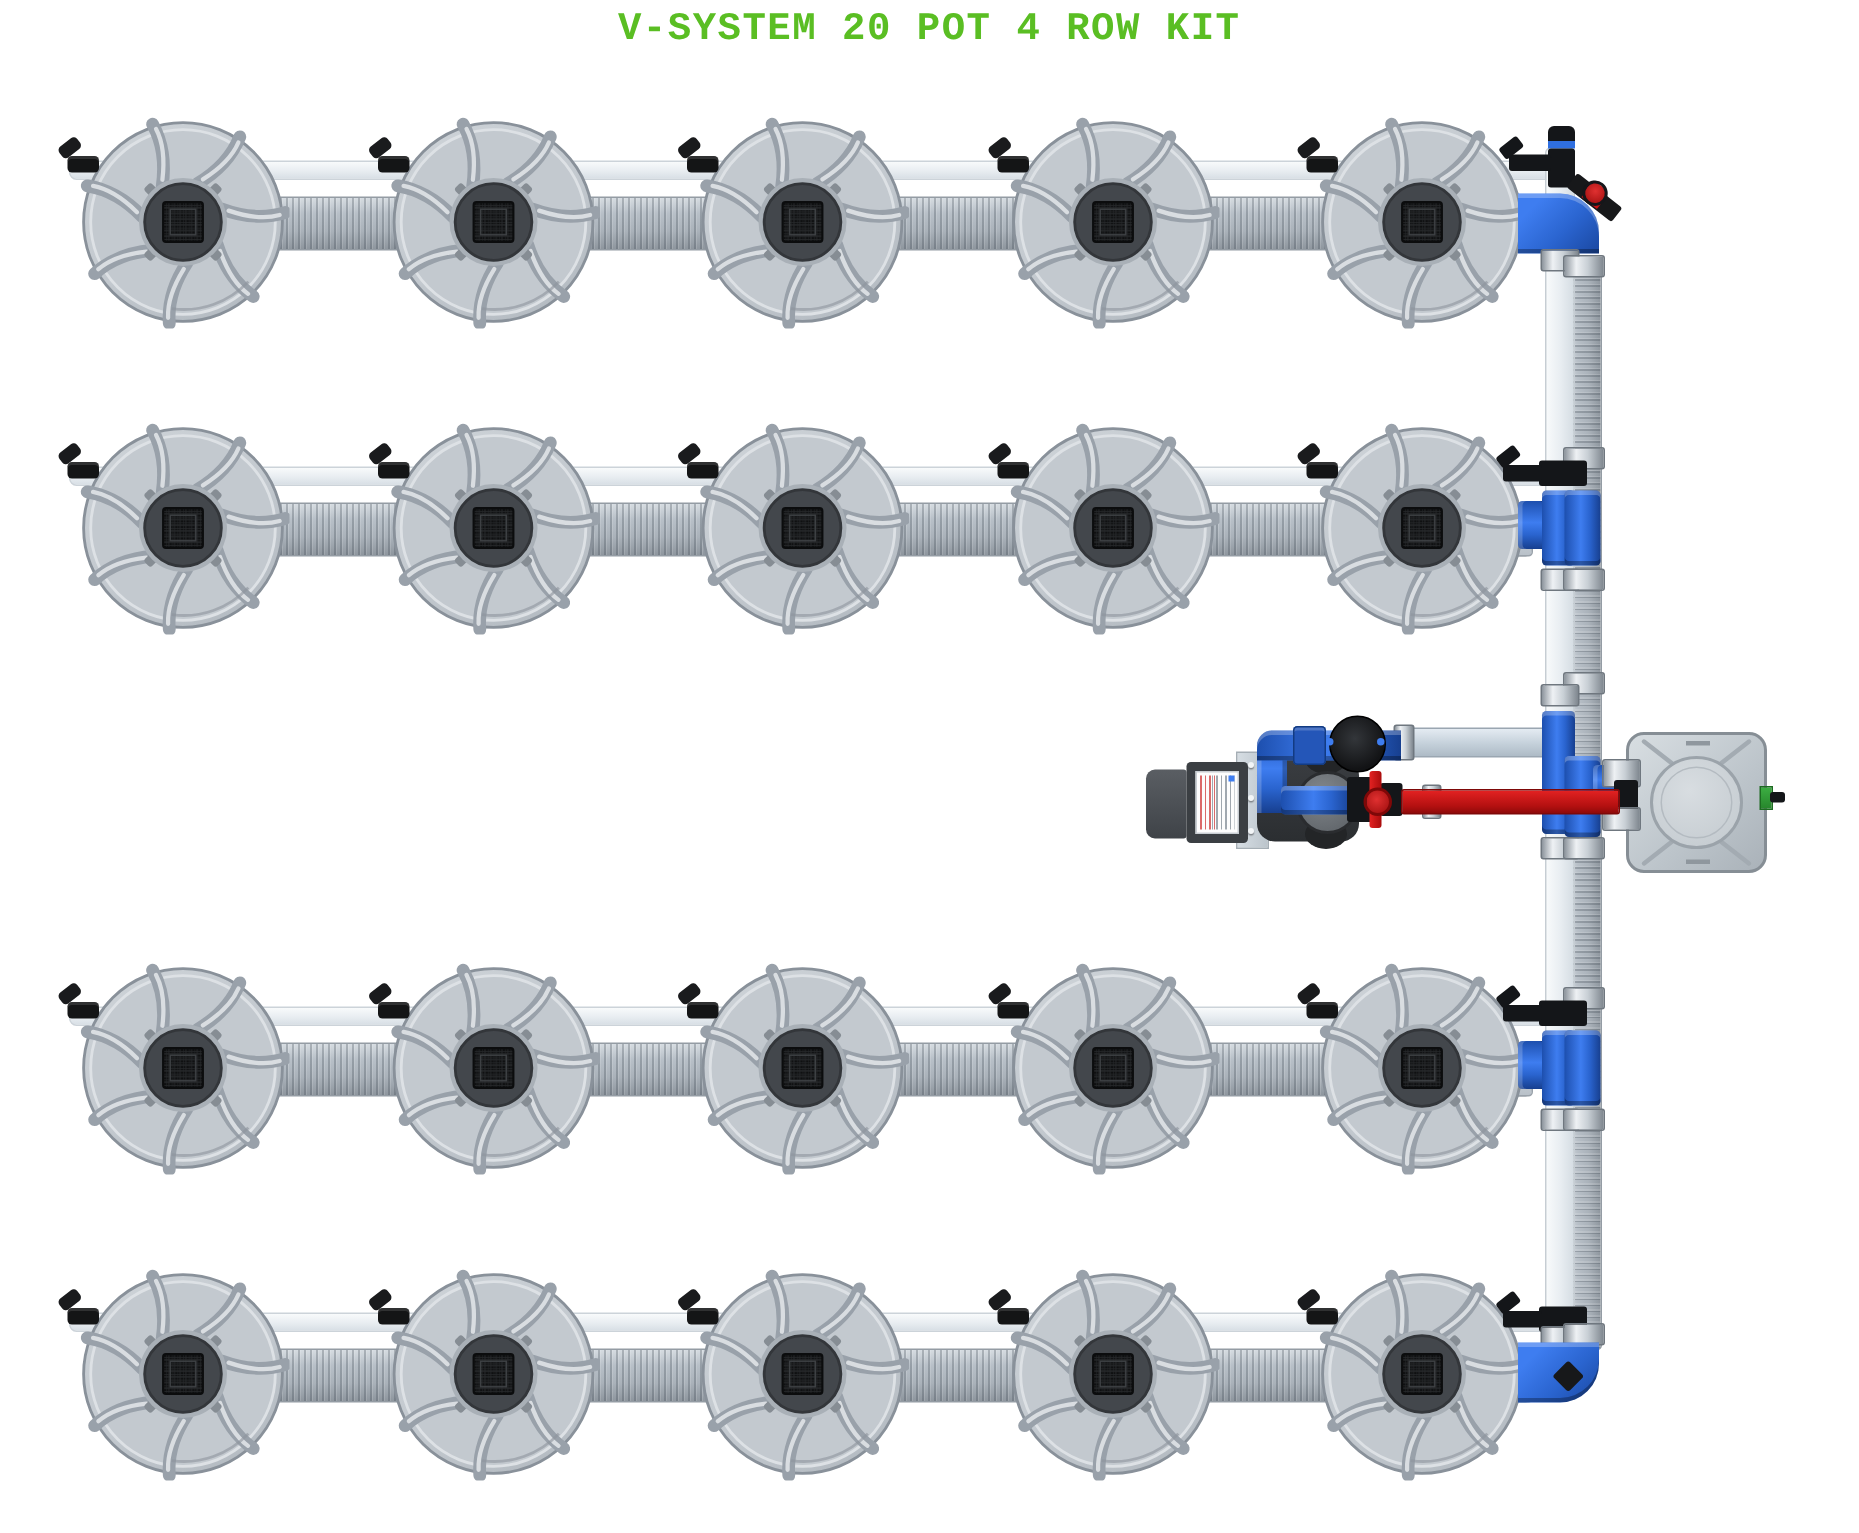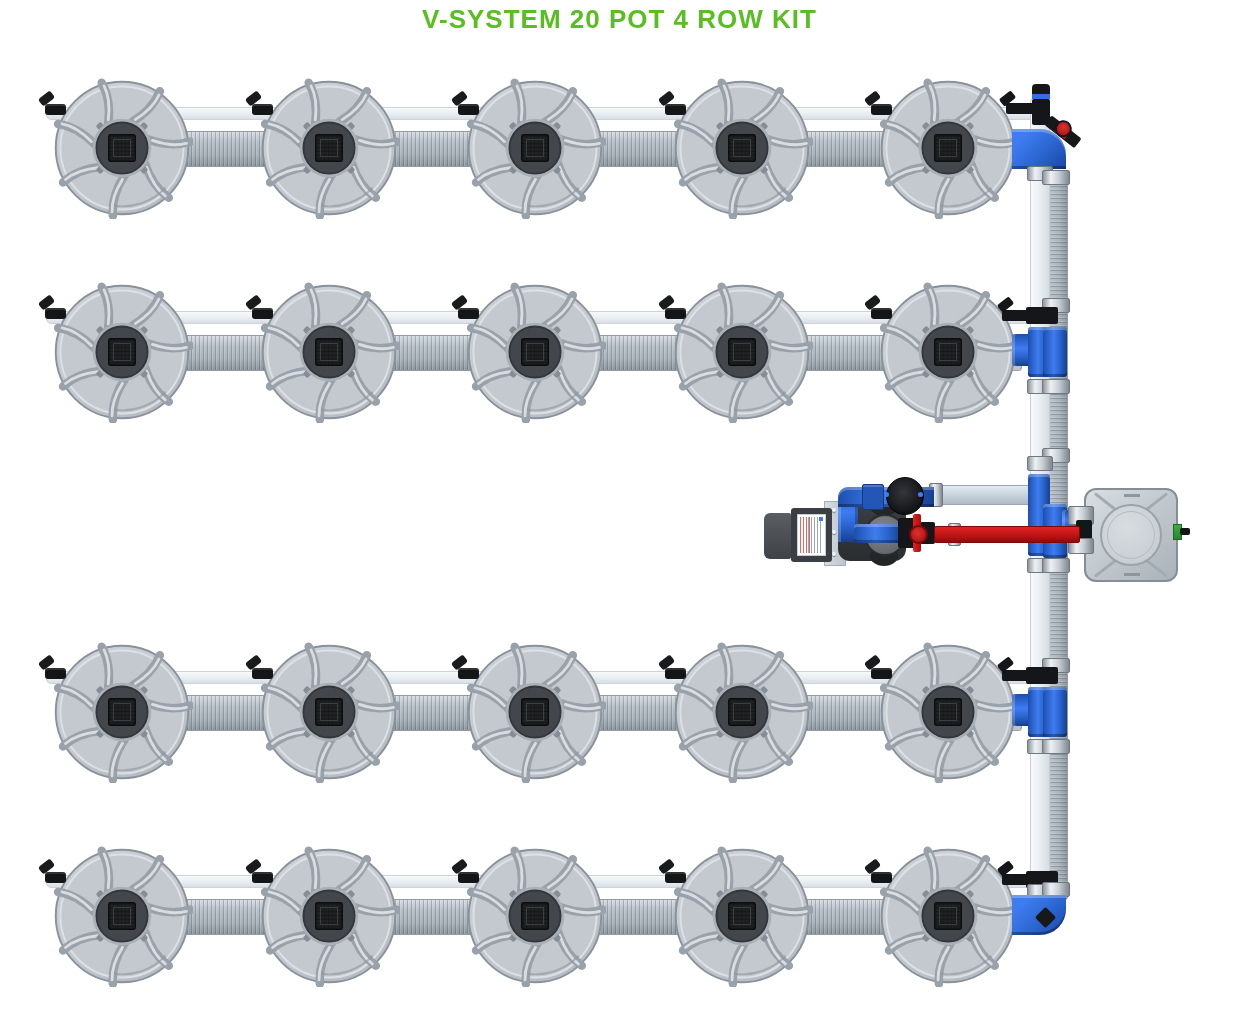--- a/index.html
+++ b/index.html
@@ -1,17 +1,17 @@
 <!DOCTYPE html>
 <html><head>
 <meta charset="utf-8">
 <style>
   html,body{margin:0;padding:0;background:#fff;}
   #canvas{position:relative;width:1239px;height:1022px;background:#fff;overflow:hidden;
-          font-family:Liberation Sans, sans-serif;}
+          font-family:Liberation Mono, monospace;}
   .abs{position:absolute;}
   
   #title{left:0;top:4px;width:100%;text-align:center;z-index:10;
          font-size:26px;font-weight:bold;letter-spacing:1px;color:#5abe23;}
   #subtitle{left:0;top:31px;width:100%;text-align:center;z-index:10;
             font-size:16px;color:#111;}
   
   .hpipe{height:11px;background:linear-gradient(180deg,#f8fafb,#e8edf1 55%,#d8dfe5);
          border:1px solid #ccd3d9;border-radius:5px;z-index:1;}
   .hhose{height:34px;border:1px solid #949ca4;border-radius:4px;z-index:2;

